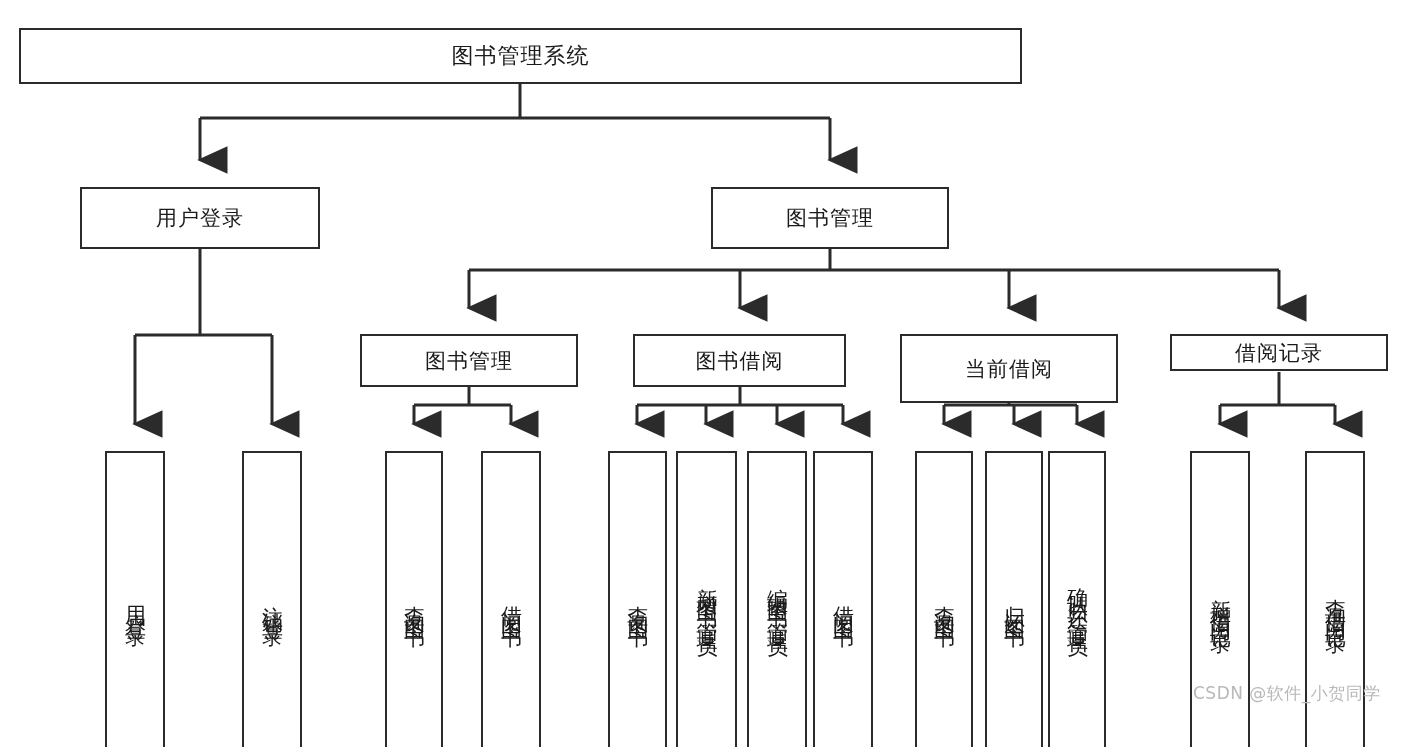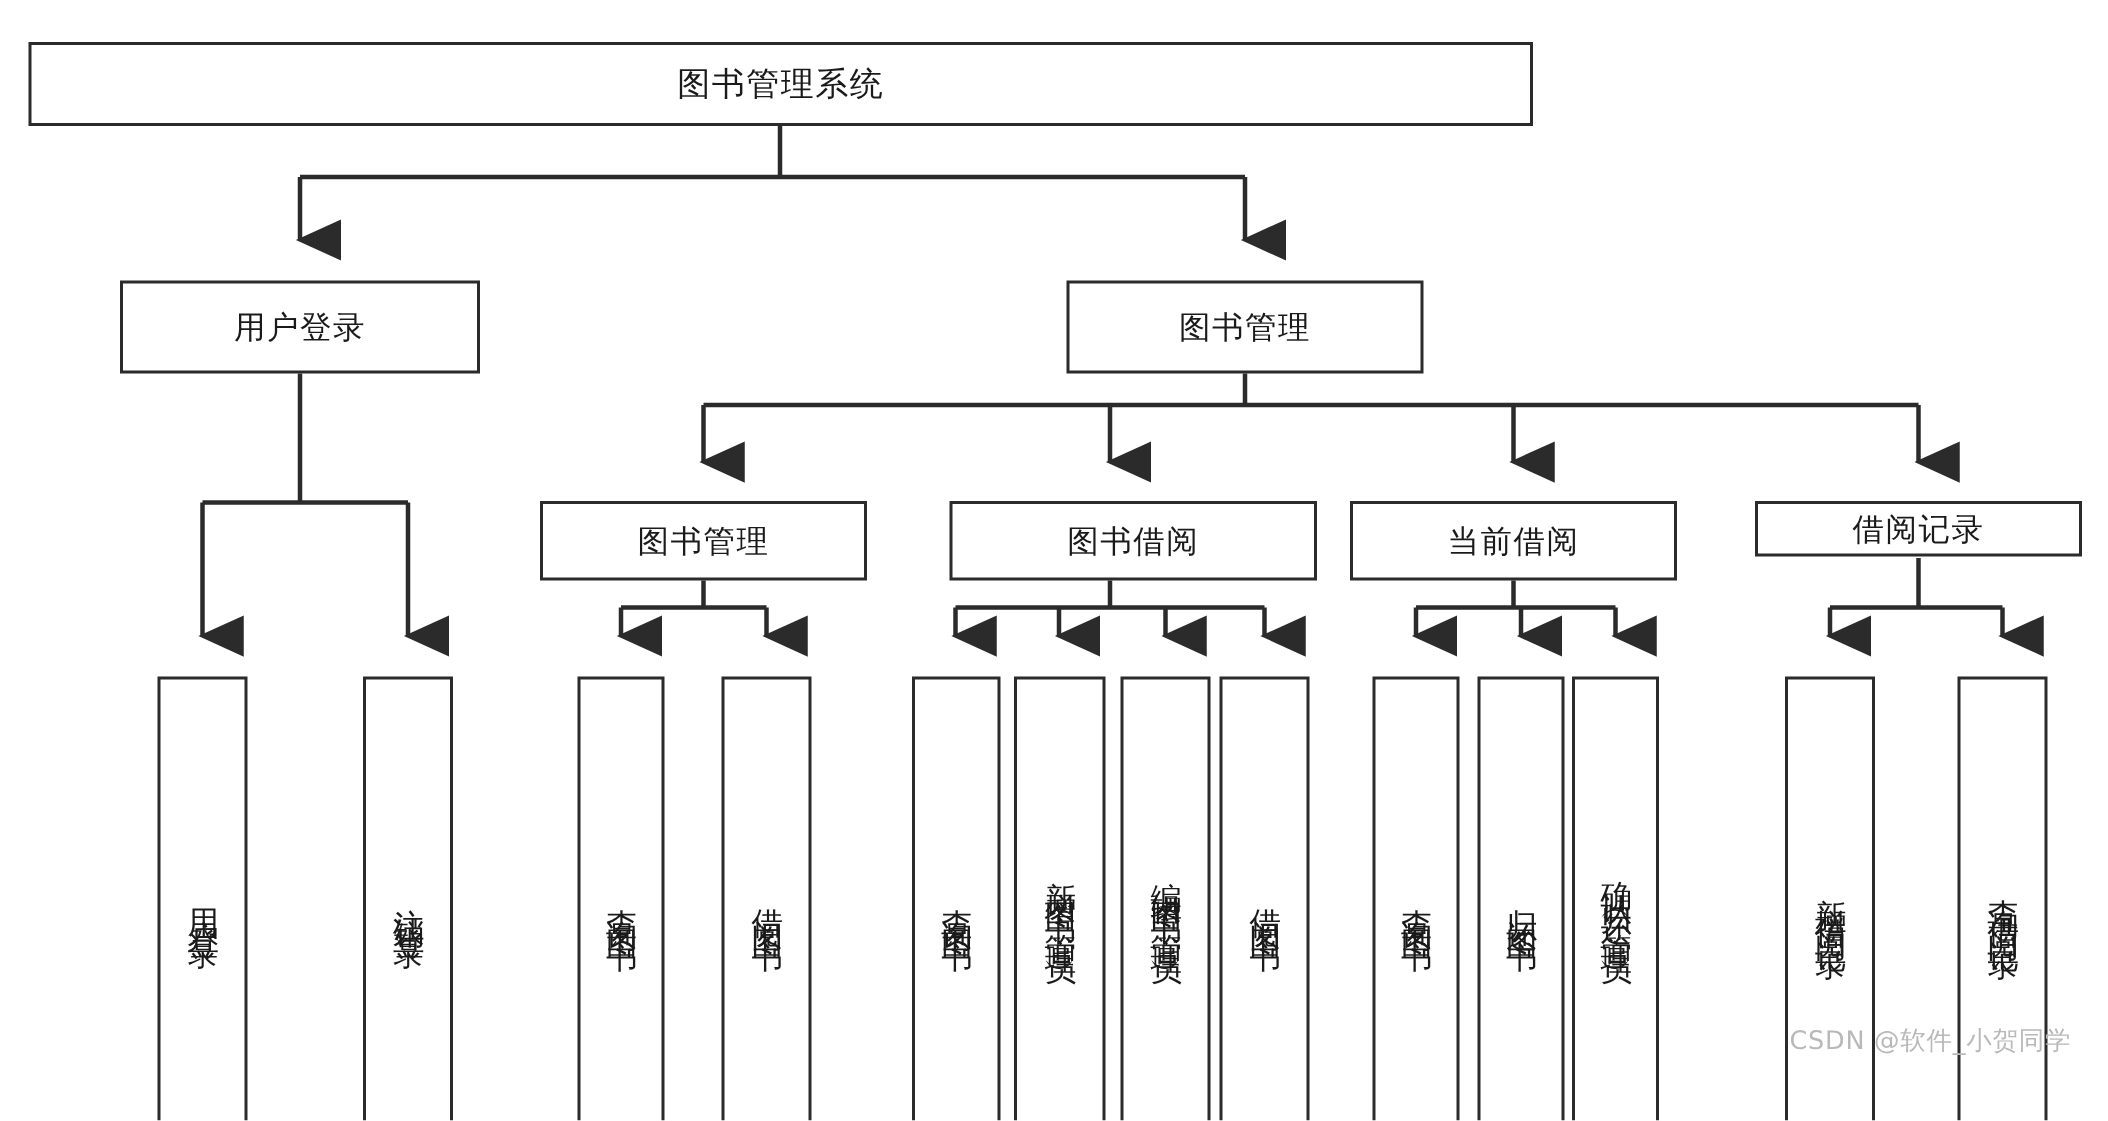--- a/index.html
+++ b/index.html
@@ -124,24 +124,24 @@
       </div>
       <div class="node horiz" style="left: 80px; top: 172px; width: 240px; height: 62px;">
         <span>用户登录</span>
       </div>
       <div class="node horiz" style="left: 711px; top: 172px; width: 238px; height: 62px; text-align: right;">
         <span>图书管理</span>
       </div>
       <div class="node horiz" style="left: 360px; top: 319px; width: 218px; height: 53px;">
         <span>图书管理</span>
       </div>
-      <div class="node horiz" style="left: 633px; top: 319px; width: 245px; height: 53px;">
+      <div class="node horiz" style="left: 633px; top: 319px; width: 213px; height: 53px;">
         <span>图书借阅</span>
       </div>
-      <div class="node horiz" style="left: 900px; top: 319px; width: 218px; height: 53px;">
+      <div class="node horiz" style="left: 900px; top: 319px; width: 218px; height: 69px;">
         <span>当前借阅</span>
       </div>
       <div class="node horiz" style="left: 1170px; top: 319px; width: 218px; height: 37px;">
         <span>借阅记录</span>
       </div>
       <div class="node vert" style="left: 105px; top: 436px; width: 60px; height: 299px;">
         <span>用户登录</span>
       </div>
       <div class="node vert" style="left: 242px; top: 436px; width: 60px; height: 299px;">
         <span>注销登录</span>

